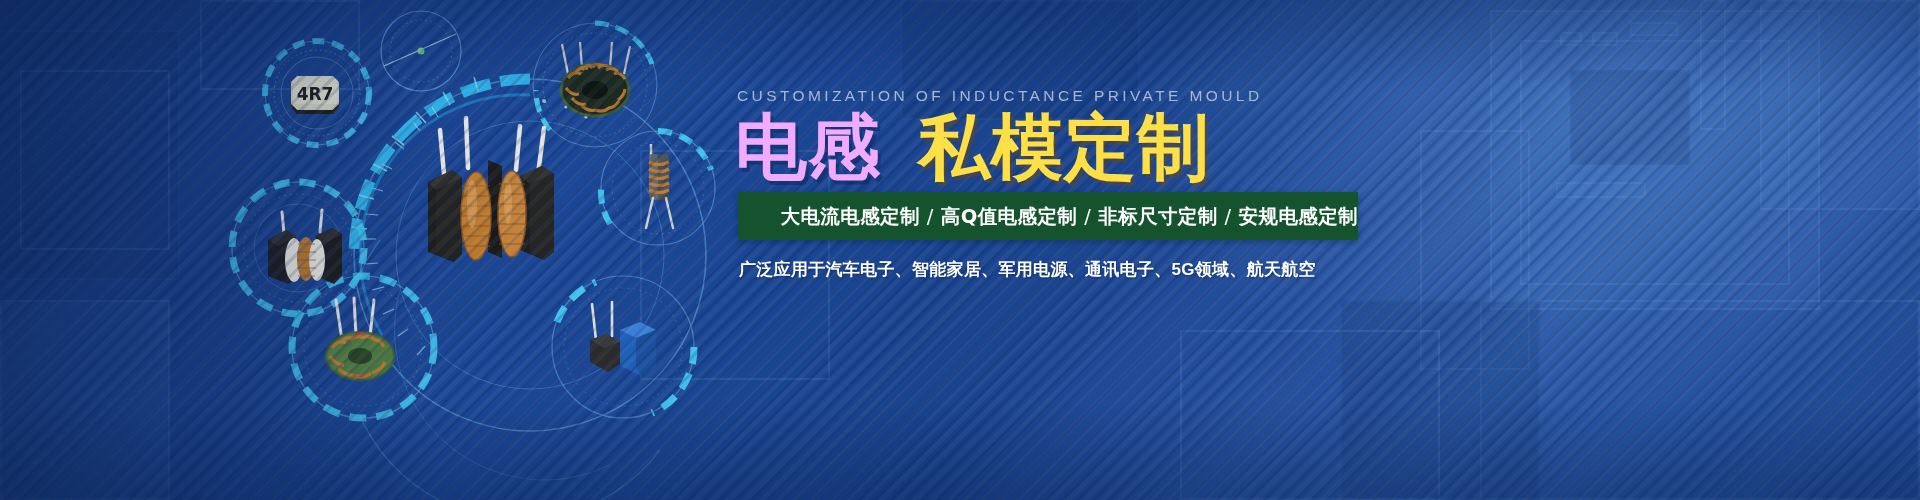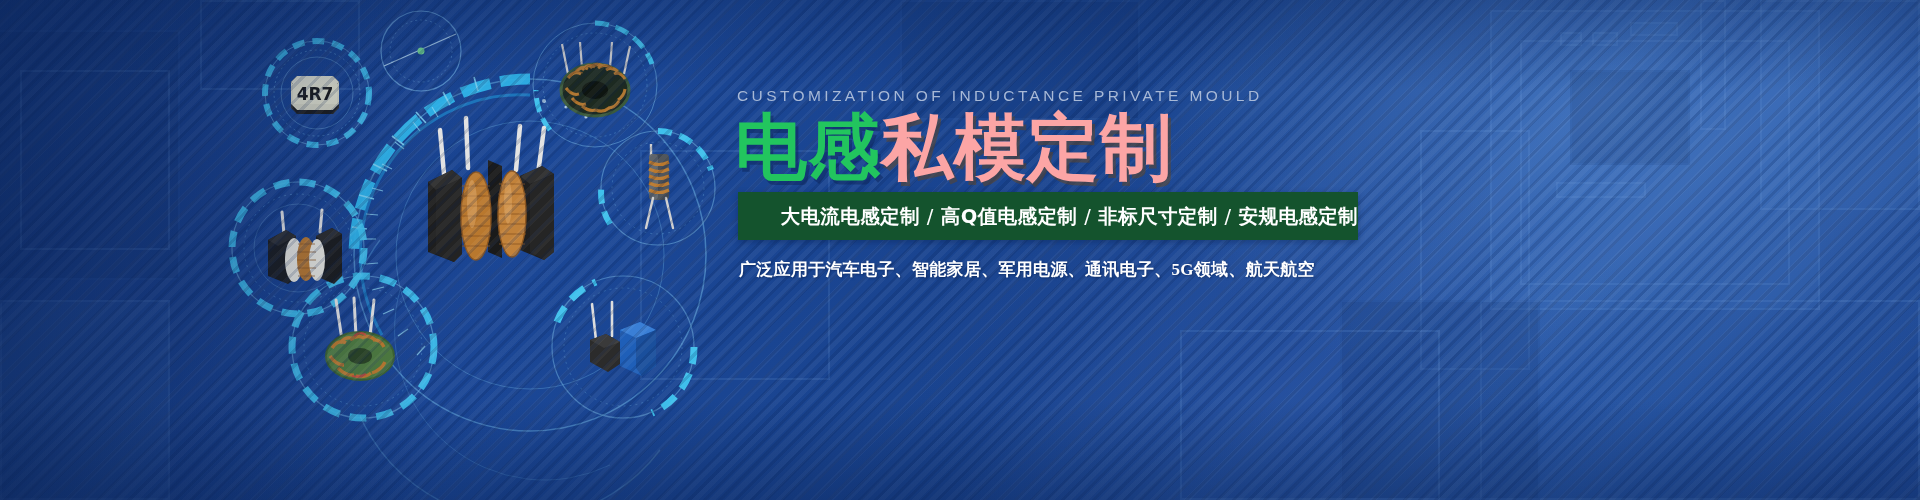--- a/index.html
+++ b/index.html
@@ -53,37 +53,37 @@
     position:absolute; left:2px; top:87px;
     font-size:15.5px; letter-spacing:3.4px; color:#a8b9d6; white-space:nowrap;
     font-family:"Liberation Sans","DejaVu Sans",sans-serif; font-weight:400;
   }
   .headline{
     position:absolute; left:0px; top:110px; white-space:nowrap;
     font-size:72px; font-weight:bold; line-height:1.05;
     font-family:"DejaVu Sans","Liberation Sans",sans-serif;
     letter-spacing:1px;
   }
-  .headline .w{ color:#22c55e; text-shadow:3px 4px 0 rgba(10,34,84,.45); }
-  .headline .y{ color:#fca5a5; text-shadow:3px 4px 0 rgba(120,70,0,.40); }
+  .headline .w{ color:#f0abfc; text-shadow:3px 4px 0 rgba(10,34,84,.45); }
+  .headline .y{ color:#fde047; text-shadow:3px 4px 0 rgba(120,70,0,.40);margin-left:37px; }
 
   .feature-bar{
     position:absolute; left:3px; top:192px; width:620px; height:48px;
     background:#14532d; display:flex; align-items:center; justify-content:flex-end;
     box-shadow:0 2px 6px rgba(6,26,66,.35);
   }
   .feature-bar .items{
     font-size:19.5px; font-weight:bold; color:#ffffff; white-space:nowrap;
     font-family:"DejaVu Sans","Liberation Sans",sans-serif; letter-spacing:.4px;
   }
   .feature-bar .sep{ color:#ffffff; padding:0 7px; font-weight:normal; }
   .subdesc{
     position:absolute; left:4px; top:258px; white-space:nowrap;
     font-size:17px; font-weight:bold; color:#ffffff; letter-spacing:.3px;
-    font-family:Liberation Serif, serif;
+    font-family:Liberation Sans, sans-serif;
     text-shadow:1px 1px 2px rgba(8,30,76,.55);
   }
 </style>
 </head>
 <body>
 
 <div class="banner">
 
   <div class="bg-photo"></div>
 

